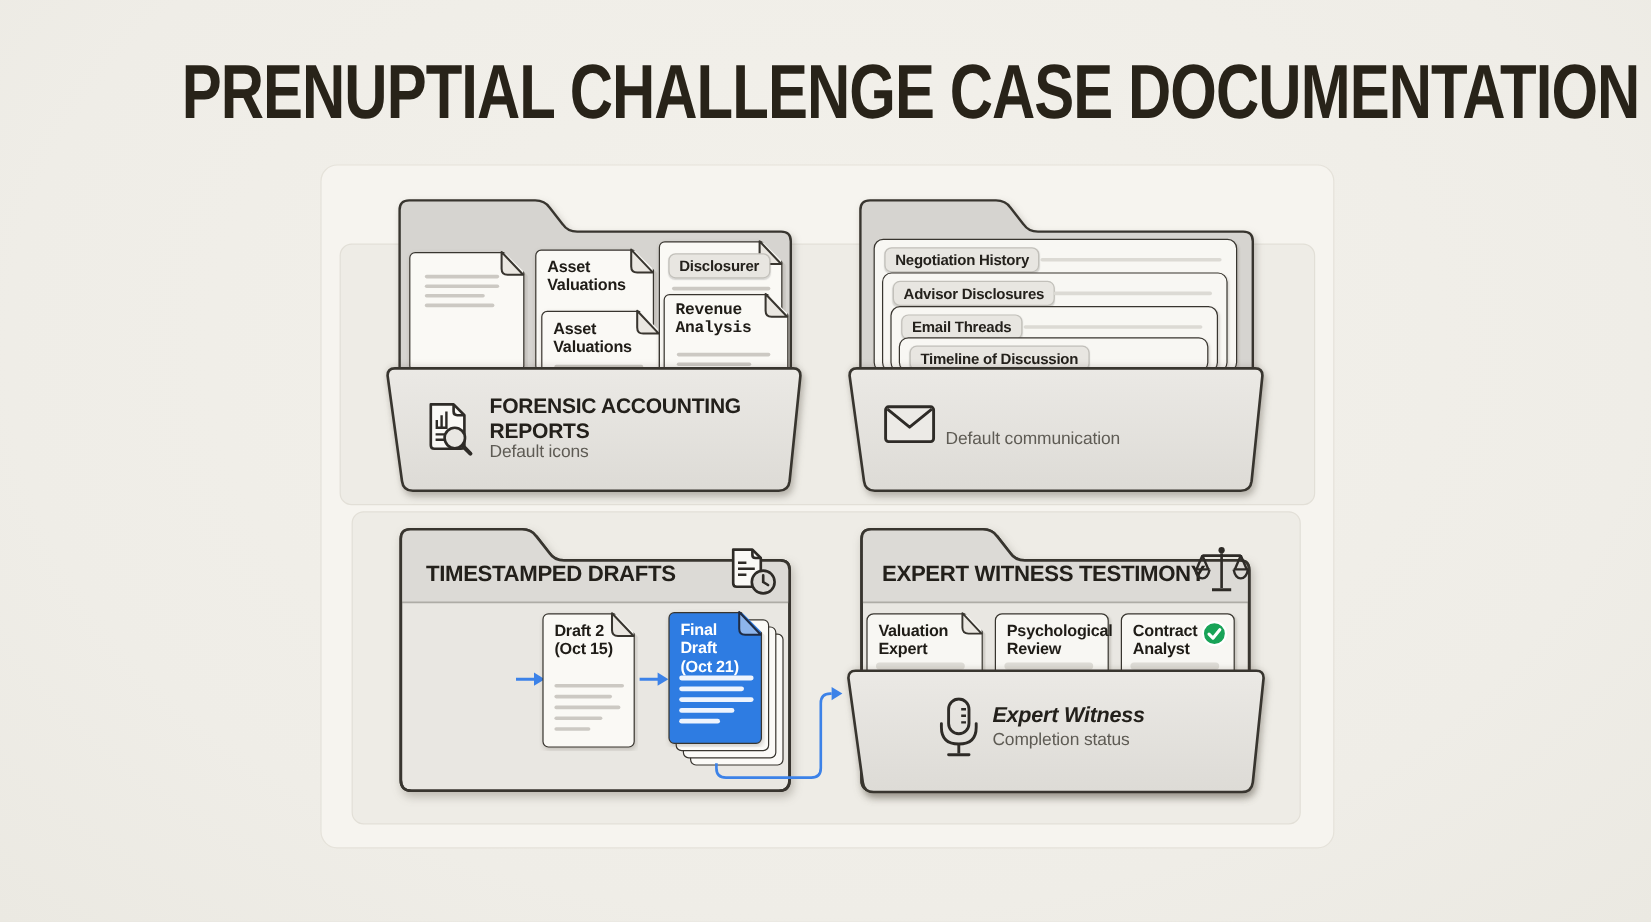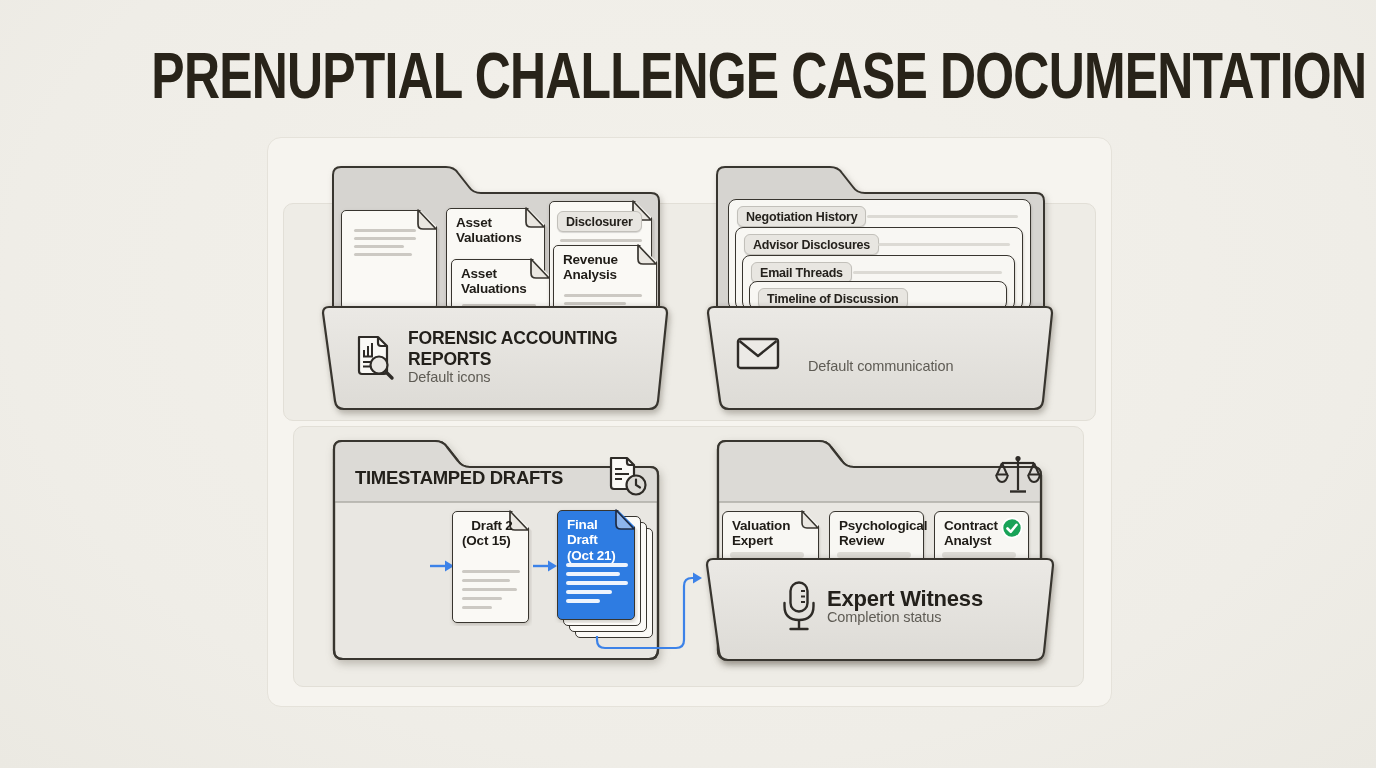--- a/index.html
+++ b/index.html
@@ -98,21 +98,21 @@
     <div class="doc" style="left:229px;top:37px;width:103px;height:110px;">
       <svg class="fold-svg">
           <path d="M1 0 L19 19 L6 19 Q1 19 1 14 Z" fill="#eae7e1" stroke="#38352f" stroke-width="1.7" stroke-linejoin="round"></path>
         </svg>
       <div class="pill" style="left:7px;top:9px;">Disclosurer</div>
       <div class="lines">
         <i style="left:10px;top:37px;width:82px;"></i>
           <i style="left:10px;top:45px;width:70px;"></i>
       </div>
     </div>
-    <div class="doc" style="left:233px;top:81px;width:104px;height:66px;">
+    <div class="doc" style="left:233px;top:81px;width:104px;height:66px;font-family:Liberation Mono, monospace;">
       <svg class="fold-svg">
           <path d="M1 0 L19 19 L6 19 Q1 19 1 14 Z" fill="#eae7e1" stroke="#38352f" stroke-width="1.7" stroke-linejoin="round"></path>
         </svg>
       <div class="doc-label">Revenue Analysis</div>
       <div class="lines">
         <i style="left:10px;top:48px;width:78px;"></i>
           <i style="left:10px;top:56px;width:62px;"></i>
       </div>
     </div>
 
@@ -164,21 +164,21 @@
         <stop offset="0" stop-color="#ebe9e5"></stop>
             <stop offset="1" stop-color="#dddbd6"></stop>
           </linearGradient>
         </defs>
       <path d="M3 9 Q3 3 9 3 L341 3 Q347 3 347 9 L338 97 Q337 105 329 105 L24 105 Q16 105 15 97 Z" fill="url(#gf2)" stroke="#38352f" stroke-width="2.2"></path>
     </svg>
     <svg class="abs" style="left:31px;top:173px;width:44px;height:34px;" viewBox="0 0 44 34">
       <rect x="2" y="2" width="40" height="29" rx="2.5" fill="#eceae6" stroke="#2e2b27" stroke-width="2.4"></rect>
       <path d="M3.5 4 L22 19 L40.5 4" fill="none" stroke="#2e2b27" stroke-width="2.4" stroke-linejoin="round"></path>
     </svg>
-    <div class="front-sub" style="left:83px;top:194px;margin-left:20px;">Default communication</div>
+    <div class="front-sub" style="left:83px;top:194px;">Default communication</div>
   </div>
 
   <div class="abs" style="left:333px;top:438px;width:340px;height:225px;">
     <svg class="abs shape ffold" style="left:0;top:0;width:328px;height:223px;" viewBox="0 0 328 223">
       <path d="M1 212 L1 11 Q1 3 9 3 L102 3 Q110 3 114 9 L125 23 Q129 29 137 29 L317 29 Q325 29 325 37 L325 212 Q325 221 316 221 L10 221 Q1 221 1 212 Z" fill="#e9e7e2" stroke="#38352f" stroke-width="2.2"></path>
       <path d="M1 64 L1 11 Q1 3 9 3 L102 3 Q110 3 114 9 L125 23 Q129 29 137 29 L317 29 Q325 29 325 37 L325 64 Z" fill="#dcdad6"></path>
       <path d="M1 64 H325" stroke="#aeaca6" stroke-width="1.5"></path>
       <path d="M1 212 L1 11 Q1 3 9 3 L102 3 Q110 3 114 9 L125 23 Q129 29 137 29 L317 29 Q325 29 325 37 L325 212 Q325 221 316 221 L10 221 Q1 221 1 212 Z" fill="none" stroke="#38352f" stroke-width="2.2"></path>
     </svg>
     <div class="hdr-title" style="left:22px;top:29px;">TIMESTAMPED DRAFTS</div>
@@ -194,21 +194,21 @@
     <svg class="abs" style="left:96px;top:120px;width:26px;height:16px;" viewBox="0 0 26 16">
       <path d="M1 8 H17" stroke="#3c82e8" stroke-width="2.4" fill="none"></path>
       <path d="M16 2.5 L25 8 L16 13.5 Z" fill="#3c82e8"></path>
     </svg>
 
     <div class="doc" style="left:119px;top:73px;width:77px;height:112px;">
       <svg class="fold-svg">
           <path d="M1 0 L19 19 L6 19 Q1 19 1 14 Z" fill="#eae7e1" stroke="#38352f" stroke-width="1.7" stroke-linejoin="round"></path>
         </svg>
       <div class="doc-label">
-        <span style="display:block;text-align:center;">Draft 2</span>
+        <span style="display:block;">Draft 2</span>
         <span style="display:block;">(Oct 15)</span>
       </div>
       <div class="lines">
         <i style="left:9px;top:58px;width:58px;"></i>
           <i style="left:9px;top:67px;width:48px;"></i>
         <i style="left:9px;top:76px;width:55px;"></i>
           <i style="left:9px;top:85px;width:40px;"></i>
         <i style="left:9px;top:94px;width:30px;"></i>
       </div>
     </div>
@@ -244,20 +244,21 @@
     <path d="M103 6.5 L112 12 L103 17.5 Z" fill="#3c82e8"></path>
   </svg>
 
   <div class="abs" style="left:700px;top:438px;width:360px;height:225px;">
     <svg class="abs shape ffold" style="left:17px;top:0;width:327px;height:223px;" viewBox="0 0 327 223">
       <path d="M1 212 L1 11 Q1 3 9 3 L102 3 Q110 3 114 9 L125 23 Q129 29 137 29 L316 29 Q324 29 324 37 L324 212 Q324 221 315 221 L10 221 Q1 221 1 212 Z" fill="#e9e7e2" stroke="#38352f" stroke-width="2.2"></path>
       <path d="M1 64 L1 11 Q1 3 9 3 L102 3 Q110 3 114 9 L125 23 Q129 29 137 29 L316 29 Q324 29 324 37 L324 64 Z" fill="#dcdad6"></path>
       <path d="M1 64 H324" stroke="#aeaca6" stroke-width="1.5"></path>
       <path d="M1 212 L1 11 Q1 3 9 3 L102 3 Q110 3 114 9 L125 23 Q129 29 137 29 L316 29 Q324 29 324 37 L324 212 Q324 221 315 221 L10 221 Q1 221 1 212 Z" fill="none" stroke="#38352f" stroke-width="2.2"></path>
     </svg>
+    <div class="hdr-title" style="left:35px;top:29px;">EXPERT WITNESS TESTIMONY</div>
     <svg class="abs" style="left:295px;top:16px;width:46px;height:44px;" viewBox="0 0 46 44">
       <circle cx="23" cy="4.5" r="2.6" fill="#2e2b27"></circle>
       <path d="M23 7 V36" stroke="#2e2b27" stroke-width="2.2"></path>
       <path d="M7 9 H39" stroke="#2e2b27" stroke-width="2.2"></path>
       <path d="M7 9 L2 20.5 M7 9 L12 20.5" stroke="#2e2b27" stroke-width="2" fill="none"></path>
       <path d="M1 20.5 H13 M1 20.5 Q2.5 28 7 28 Q11.5 28 13 20.5" stroke="#2e2b27" stroke-width="2" fill="none"></path>
       <path d="M39 9 L34 20.5 M39 9 L44 20.5" stroke="#2e2b27" stroke-width="2" fill="none"></path>
       <path d="M33 20.5 H45 M33 20.5 Q34.5 28 39 28 Q43.5 28 45 20.5" stroke="#2e2b27" stroke-width="2" fill="none"></path>
       <path d="M15 37.5 H31" stroke="#2e2b27" stroke-width="2.4"></path>
     </svg>
@@ -291,17 +292,17 @@
         </defs>
       <path d="M3 9 Q3 3 9 3 L343 3 Q349 3 349 9 L340 96 Q339 104 331 104 L24 104 Q16 104 15 96 Z" fill="url(#gf3)" stroke="#38352f" stroke-width="2.2"></path>
     </svg>
     <svg class="abs" style="left:82px;top:143px;width:34px;height:54px;" viewBox="0 0 34 54">
       <rect x="8.5" y="1.5" width="17" height="29" rx="8.5" fill="none" stroke="#2e2b27" stroke-width="2.4"></rect>
       <path d="M19 10 H23 M19 15.5 H23 M19 21 H23" stroke="#2e2b27" stroke-width="2" fill="none"></path>
       <path d="M2.5 22 V25 Q2.5 39 17 39 Q31.5 39 31.5 25 V22" fill="none" stroke="#2e2b27" stroke-width="2.4" stroke-linecap="round"></path>
       <path d="M17 39 V47" stroke="#2e2b27" stroke-width="2.4"></path>
       <path d="M8.5 48 H25.5" stroke="#2e2b27" stroke-width="2.4" stroke-linecap="round"></path>
     </svg>
-    <h3 class="front-title" style="left:127px;top:148px;font-size:22px;">Expert Witness</h3>
+    <h3 class="front-title" style="left:127px;top:148px;font-size:18px;font-style:italic;">Expert Witness</h3>
     <div class="front-sub" style="left:127px;top:171px;">Completion status</div>
   </div>
 
 </div>
 
 </body></html>

